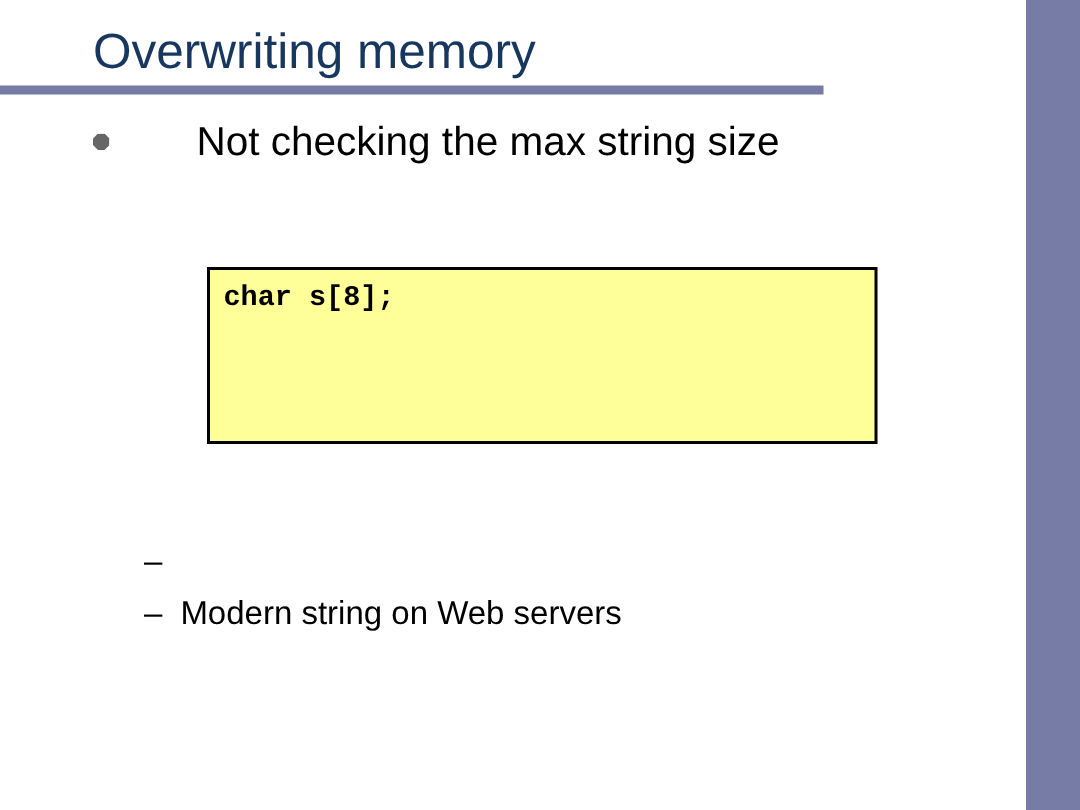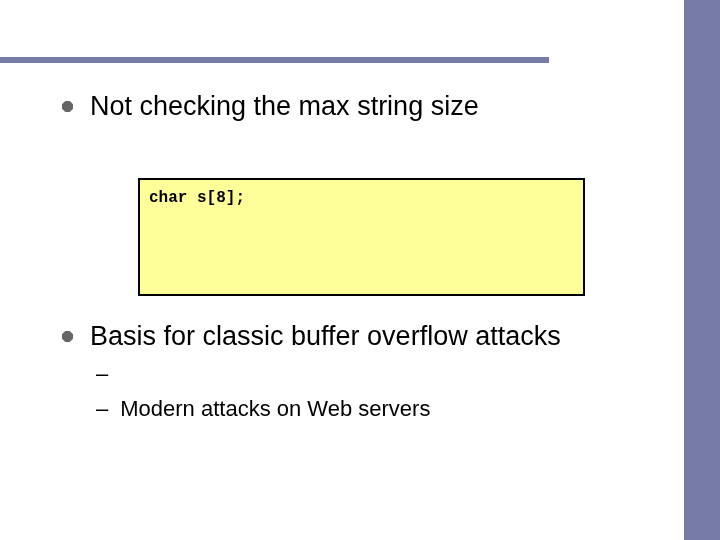--- a/index.html
+++ b/index.html
@@ -33,21 +33,21 @@
   }
   .title-rule{
     position:absolute;left:0;top:57px;width:549px;height:6px;
     background:var(--accent);
   }
   .bullet-item{
     position:absolute;left:62px;
     display:flex;align-items:flex-start;
     white-space:nowrap;
   }
-  .bullet-item.first{top:89px;}
+  .bullet-item.first{top:77px;gap:41px;}
   .bullet-item.second{top:319px;}
   .bullet-icon{
     flex:0 0 auto;
     width:11px;height:11px;margin-top:12px;margin-right:17px;
     background:var(--bullet-gray);
     clip-path:polygon(30% 0,70% 0,100% 30%,100% 70%,70% 100%,30% 100%,0 70%,0 30%);
   }
   .bullet-label{
     font-size:27px;line-height:34px;
     color:var(--text-color);
@@ -55,61 +55,58 @@
   .code-box{
     position:absolute;left:138px;top:178px;
     width:434px;height:86px;
     background:var(--code-bg);
     border:2px solid var(--code-border);
     padding:9px 0 19px 9px;
   }
   .code-line{
     font-family:"Liberation Mono",monospace;
     font-weight:700;
-    font-size:16px;line-height:19px;height:19px;
+    font-size:19px;line-height:19px;height:19px;
     white-space:pre;
     color:var(--text-color);
   }
   .sub-bullet-item{
     position:absolute;left:96px;
     display:flex;align-items:flex-start;
     white-space:nowrap;
     font-size:22px;line-height:28px;
   }
   .sub-bullet-item.s1{top:360px;}
   .sub-bullet-item.s2{top:395px;}
   .dash-marker{margin-right:12px;}
 </style>
 </head>
 <body>
 
 <div class="slide">
 
   <div class="accent-sidebar"></div>
 
+  <div class="slide-title">Overwriting memory</div>
 
   <div class="title-rule"></div>
 
   <div class="bullet-item first">
     <span class="bullet-icon"></span>
     <span class="bullet-label">Not checking the max string size</span>
   </div>
 
   <div class="code-box">
     <div class="code-line">char s[8];</div>
     <div class="code-line"></div>
   </div>
 
-  <div class="bullet-item second">
-    <span class="bullet-icon"></span>
-    <span class="bullet-label">Basis for classic buffer overflow attacks</span>
-  </div>
 
   <div class="sub-bullet-item s1">
     <span class="dash-marker">–</span>
   </div>
 
   <div class="sub-bullet-item s2">
     <span class="dash-marker">–</span>
-    <span class="sub-bullet-label">Modern attacks on Web servers</span>
+    <span class="sub-bullet-label">Modern string on Web servers</span>
   </div>
 
 </div>
 
 </body></html>

